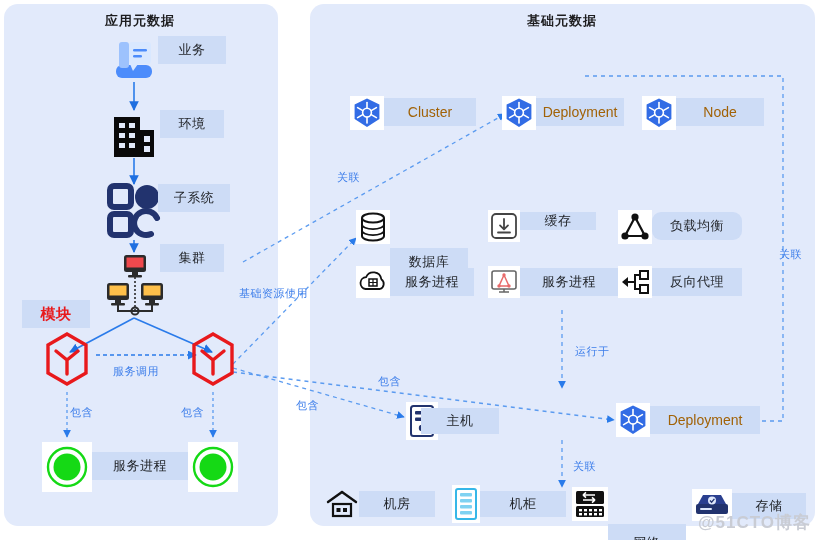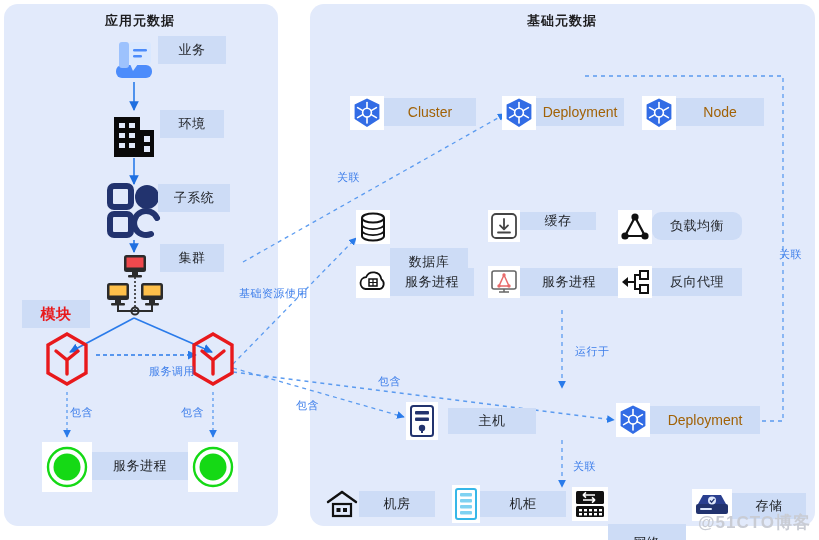--- a/index.html
+++ b/index.html
@@ -294,21 +294,21 @@
 
   <div class="tile" style="left:406px;top:402px;width:32px;height:38px;">
     <svg width="26" height="34" viewBox="0 0 26 34">
       <rect x="2" y="2" width="22" height="30" rx="2.5" fill="none" stroke="#22336e" stroke-width="2"></rect>
       <rect x="6" y="7" width="14" height="3.4" rx="1" fill="#22336e"></rect>
       <rect x="6" y="13.5" width="14" height="3.4" rx="1" fill="#22336e"></rect>
       <circle cx="13" cy="24" r="3.2" fill="#22336e"></circle>
       <path d="M13,27 L13,29" stroke="#22336e" stroke-width="2"></path>
     </svg>
   </div>
-  <div class="chip" style="left:448px;top:408px;width:88px;height:26px;text-align:right;">主机</div>
+  <div class="chip" style="left:421px;top:408px;width:78px;height:26px;text-align:right;">主机</div>
 
   <div class="tile" style="left:616px;top:403px;width:34px;height:34px;">
     <svg width="32" height="32" viewBox="0 0 32 32">
       <path d="M16,1.6 L28.4,7.6 L28.4,22 L16,30 L3.6,22 L3.6,7.6 z" fill="#326ce5"></path>
       <circle cx="16" cy="15.6" r="4.4" fill="none" stroke="#fff" stroke-width="1.6"></circle>
       <g stroke="#fff" stroke-width="1.6" stroke-linecap="round">
         <path d="M16,5.6 L16,11"></path>
           <path d="M16,20.2 L16,26"></path>
         <path d="M6.6,10.6 L11.8,13.6"></path>
           <path d="M20.2,17.6 L25.4,20.6"></path>
@@ -369,21 +369,21 @@
       <rect x="3" y="13" width="32" height="10" rx="2" fill="#22336e"></rect>
       <circle cx="19" cy="9.5" r="4" fill="#dfe8fb"></circle>
       <path d="M17,9.5 L18.6,11.2 L21.4,7.8" stroke="#22336e" stroke-width="1.3" fill="none"></path>
       <rect x="7" y="17" width="12" height="2" rx="1" fill="#dfe8fb"></rect>
     </svg>
   </div>
   <div class="chip" style="left:732px;top:493px;width:74px;height:26px;">存储</div>
 
   <div class="edge-label" style="left:337px;top:170px;">关联</div>
   <div class="edge-label" style="left:239px;top:286px;">基础资源使用</div>
-  <div class="edge-label" style="left:113px;top:364px;margin-left:36px;">服务调用</div>
+  <div class="edge-label" style="left:113px;top:364px;">服务调用</div>
   <div class="edge-label" style="left:70px;top:405px;">包含</div>
   <div class="edge-label" style="left:181px;top:405px;">包含</div>
   <div class="edge-label" style="left:296px;top:398px;">包含</div>
   <div class="edge-label" style="left:378px;top:374px;">包含</div>
   <div class="edge-label" style="left:575px;top:344px;">运行于</div>
   <div class="edge-label" style="left:573px;top:459px;">关联</div>
   <div class="edge-label" style="left:779px;top:247px;">关联</div>
 
   <div class="wm">@51CTO博客</div>
 

